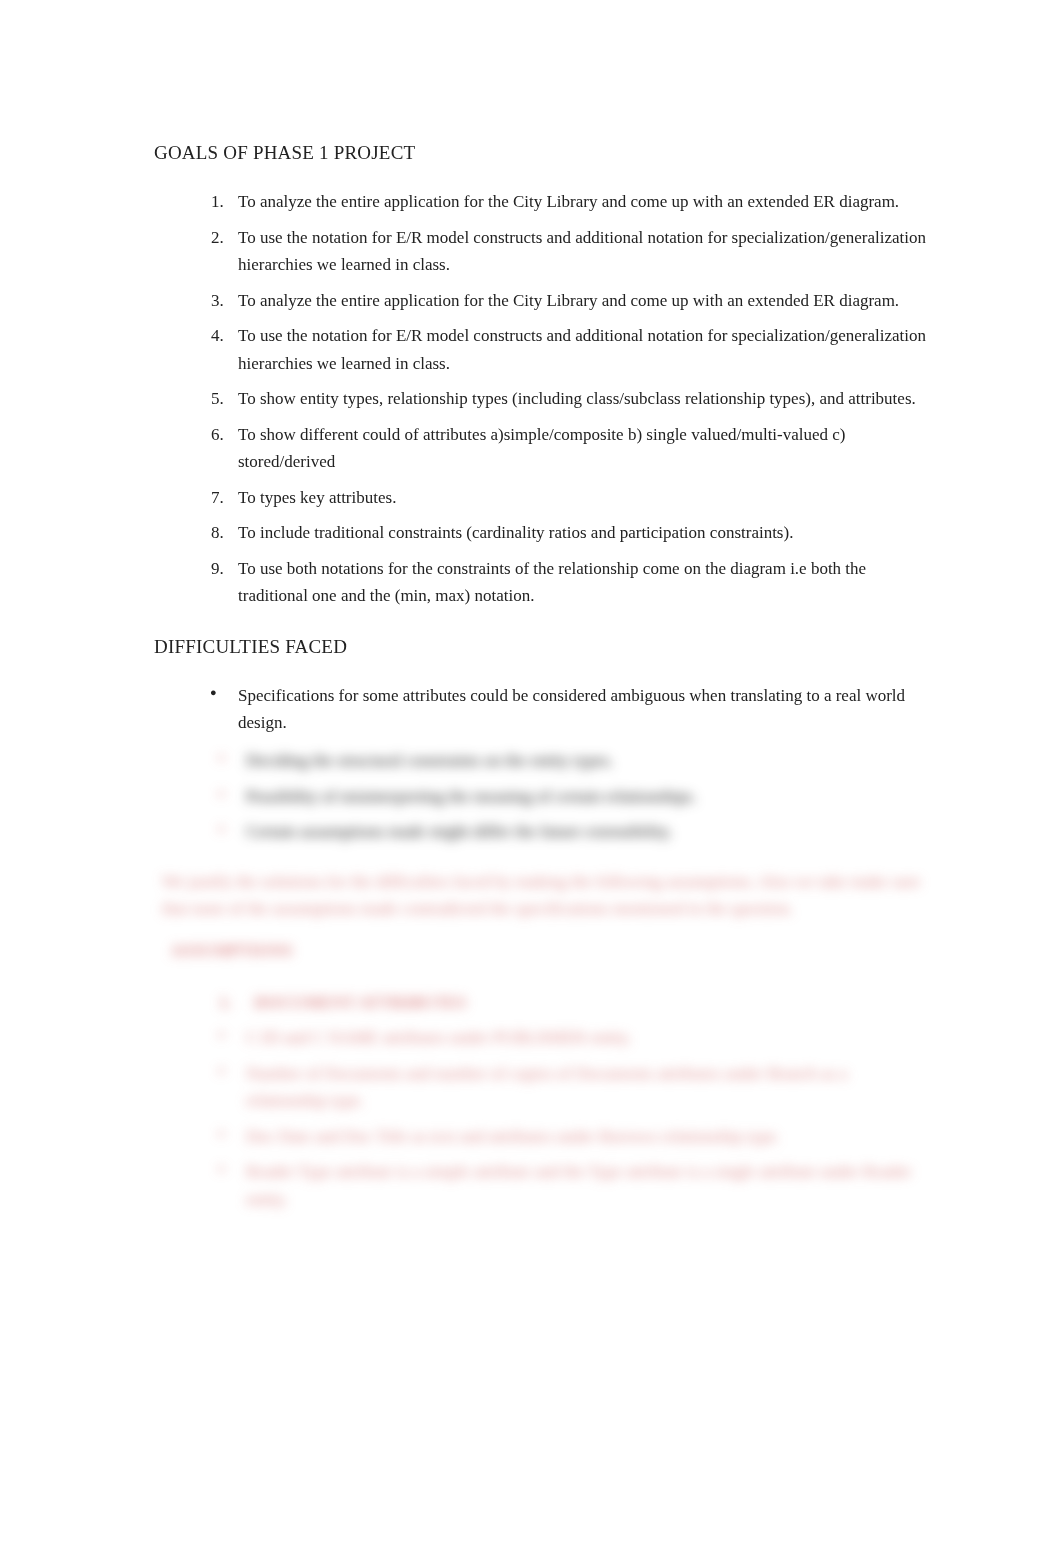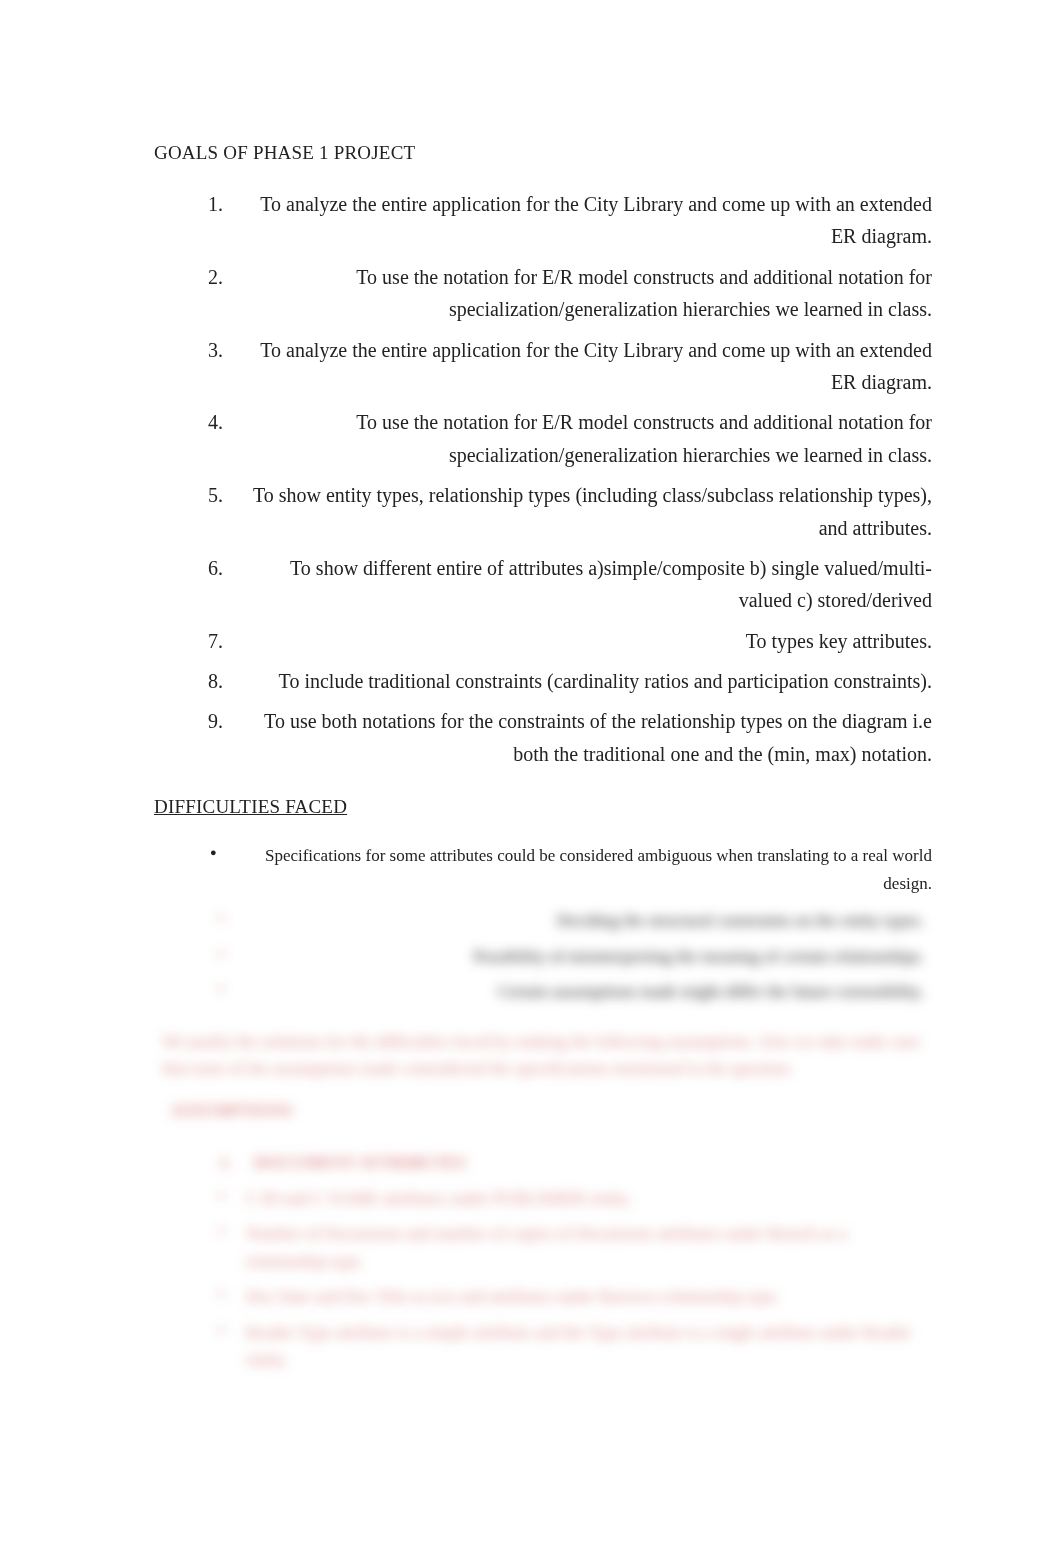--- a/index.html
+++ b/index.html
@@ -23,40 +23,37 @@
       margin-bottom: 24px;
       color: #222;
     }
     .heading2 {
       font-size: 19px;
       font-weight: normal;
       letter-spacing: 0.2px;
       margin-top: 26px;
       margin-bottom: 24px;
       color: #222;
-      text-decoration: underline;
     }
     ol.numbered {
       list-style: decimal;
       padding-left: 66px;
       margin-bottom: 10px;
     }
     ol.numbered li {
-      font-size: 20px;
+      font-size: 17px;
       line-height: 1.62;
       padding-left: 10px;
       margin-bottom: 2px;
       color: #222;
-      text-align: right;
     }
     ul.bulleted {
       list-style: none;
       padding-left: 42px;
       margin-bottom: 10px;
-      text-align: right;
     }
     ul.bulleted li {
       font-size: 17px;
       line-height: 1.62;
       padding-left: 34px;
       position: relative;
       margin-bottom: 2px;
       color: #222;
     }
     ul.bulleted li::before {
@@ -125,24 +122,24 @@
 <body>
 
 <div class="heading">GOALS OF PHASE 1 PROJECT</div>
 
 <ol class="numbered">
   <li>To analyze the entire application for the City Library and come up with an extended ER diagram.</li>
   <li>To use the notation for E/R model constructs and additional notation for specialization/generalization hierarchies we learned in class.</li>
   <li>To analyze the entire application for the City Library and come up with an extended ER diagram.</li>
   <li>To use the notation for E/R model constructs and additional notation for specialization/generalization hierarchies we learned in class.</li>
   <li>To show entity types, relationship types (including class/subclass relationship types), and attributes.</li>
-  <li>To show different entire of attributes a)simple/composite b) single valued/multi-valued c) stored/derived</li>
+  <li>To show different could of attributes a)simple/composite b) single valued/multi-valued c) stored/derived</li>
   <li>To types key attributes.</li>
   <li>To include traditional constraints (cardinality ratios and participation constraints).</li>
-  <li>To use both notations for the constraints of the relationship types on the diagram i.e both the traditional one and the (min, max) notation.</li>
+  <li>To use both notations for the constraints of the relationship come on the diagram i.e both the traditional one and the (min, max) notation.</li>
 </ol>
 
 <div class="heading2">DIFFICULTIES FACED</div>
 
 <ul class="bulleted">
   <li>Specifications for some attributes could be considered ambiguous when translating to a real world design.</li>
 </ul>
 
 <div class="blur-region">
   <ul class="bulleted">

